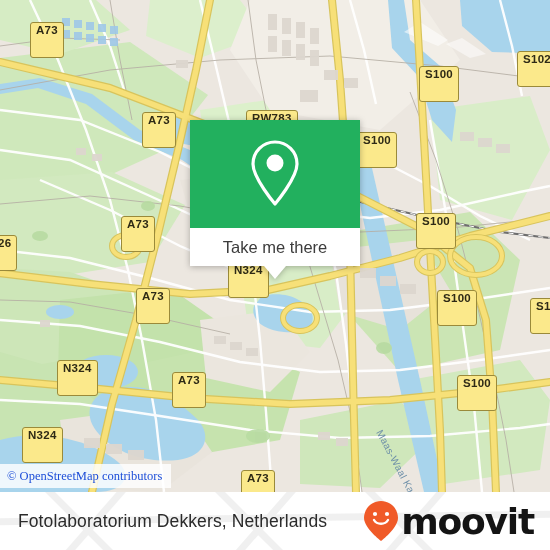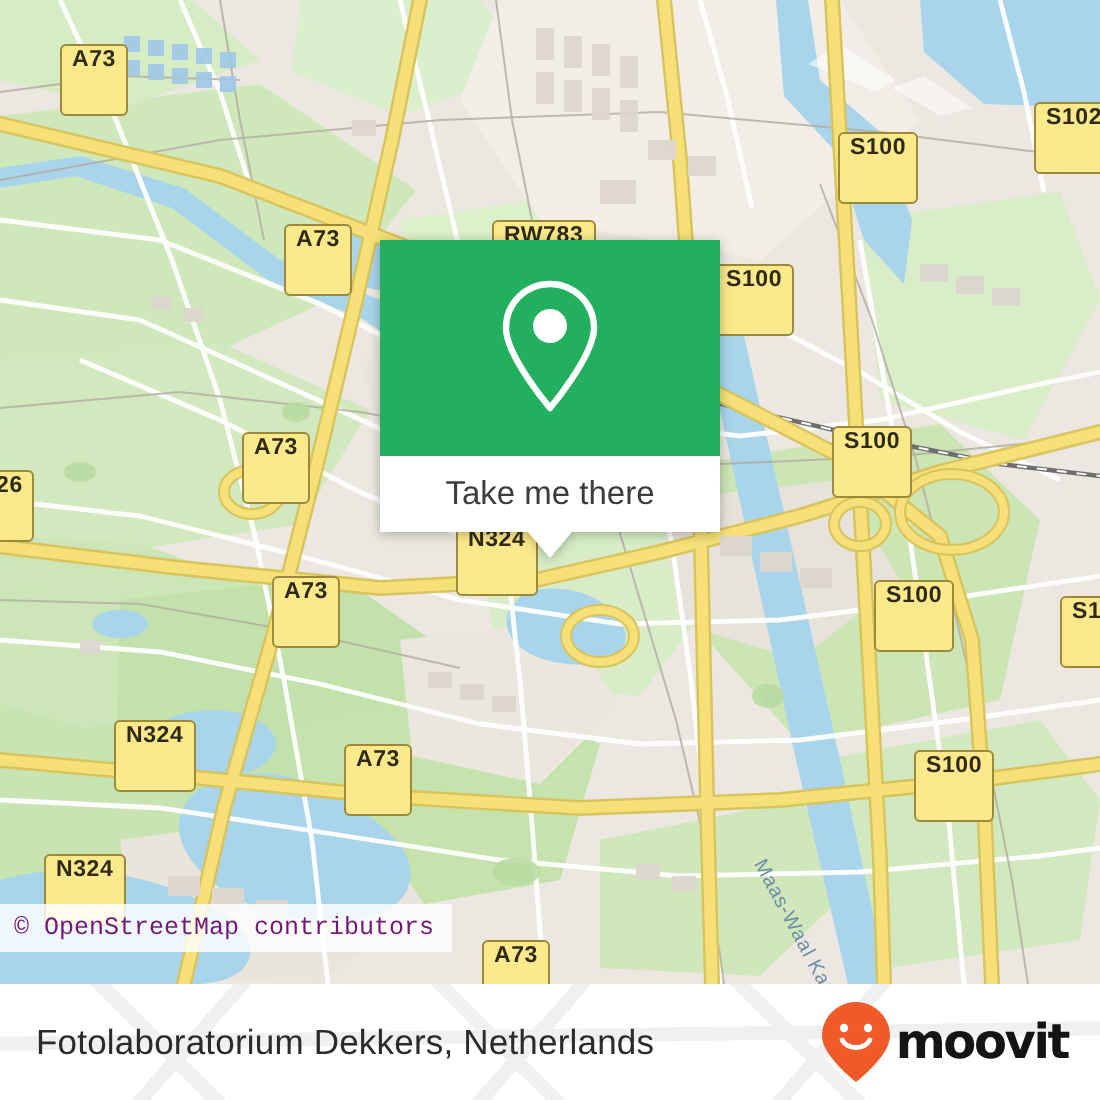--- a/index.html
+++ b/index.html
@@ -50,25 +50,25 @@
     font-size: 10px;
     font-family: "Liberation Sans", sans-serif;
     white-space: nowrap;
     letter-spacing: 0.4px;
   }
 
   
   #osm-attribution {
     position: absolute;
     left: 0;
-    bottom: 16px;
+    bottom: 4px;
     background: rgba(255,255,255,0.82);
-    color: #701a75;
+    color: #1d4ed8;
     font-size: 12.5px;
-    font-family: Liberation Mono, monospace;
+    font-family: Liberation Serif, serif;
     padding: 4px 9px 4px 7px;
     line-height: 16px;
     white-space: nowrap;
   }
 
   
   #callout {
     position: absolute;
     left: 190px;
     top: 120px;
@@ -133,21 +133,21 @@
     letter-spacing: 0.1px;
   }
   #footer-logo {
     position: relative;
     display: flex;
     align-items: center;
     gap: 2px;
   }
   #moovit-wordmark {
     color: #141414;
-    font-size: 24px;
+    font-size: 36px;
     font-weight: bold;
     font-family: "DejaVu Sans", sans-serif;
     letter-spacing: -1.2px;
     line-height: 33px;
   }
 </style>
 </head>
 <body>
 
 <div id="screen">

